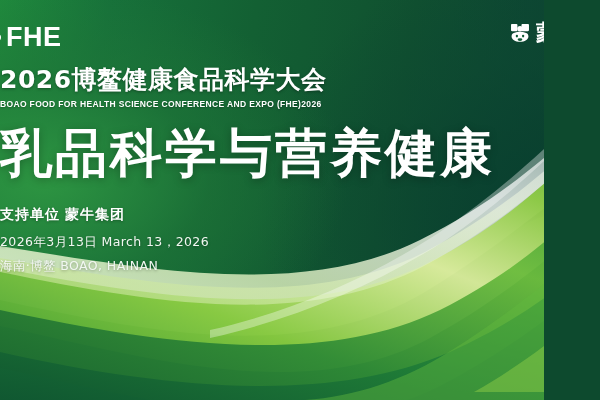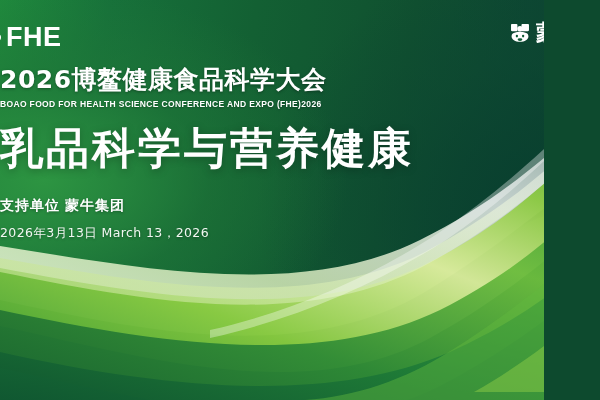--- a/index.html
+++ b/index.html
@@ -65,21 +65,21 @@
     margin-top:4px;
     font-size:8.5px; font-weight:700;
     letter-spacing:0.35px;
     color:#ffffff;
     font-family:"Liberation Sans",sans-serif;
     text-shadow:0 1px 2px rgba(0,0,0,0.3);
   }
 
   .headline{
     margin-top:17px;
-    font-size:43px; font-weight:700;
+    font-size:52px; font-weight:700;
     letter-spacing:3px; line-height:1.05;
     color:#ffffff;
     font-family:Liberation Sans, sans-serif;
     text-shadow:0 2px 8px rgba(0,0,0,0.28);
   }
 
   .supporter{
     margin-top:26px;
     font-size:14px; font-weight:700;
     letter-spacing:1px;
@@ -194,15 +194,16 @@
     </svg>
     <span class="mn-text">蒙</span>
   </div>
 
   <div class="content">
     <div class="conf-title">2026博鳌健康食品科学大会</div>
     <div class="conf-subtitle">BOAO FOOD FOR HEALTH SCIENCE CONFERENCE AND EXPO (FHE)2026</div>
     <div class="headline">乳品科学与营养健康</div>
     <div class="supporter">支持单位  蒙牛集团</div>
     <div class="date-line">2026年3月13日 March 13，2026</div>
+    <div class="place-line">海南·博鳌  BOAO, HAINAN</div>
   </div>
 
 </div>
 
 </body></html>

